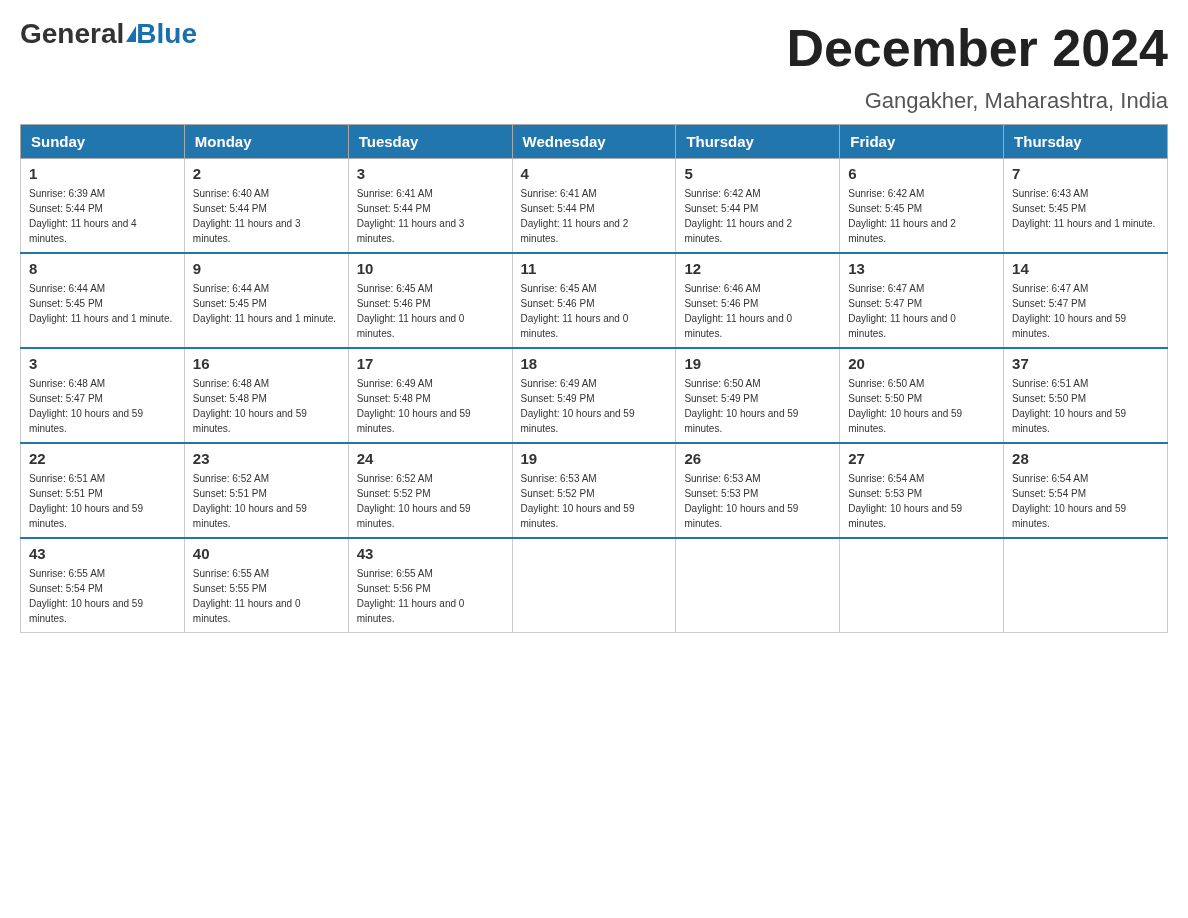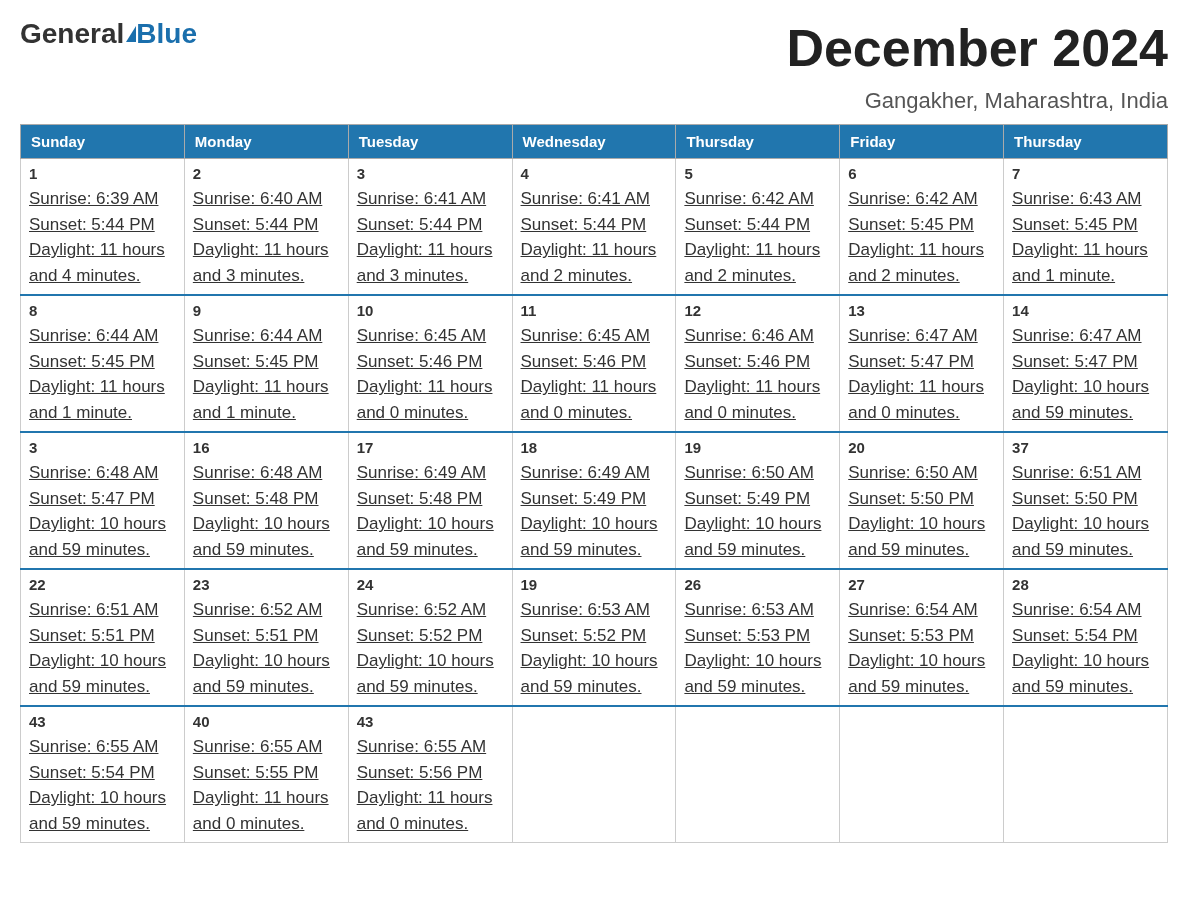--- a/index.html
+++ b/index.html
@@ -86,24 +86,23 @@
       width: 14.28%;
       background: #fff;
     }
     .day-num {
       font-size: 15px;
       font-weight: bold;
       display: block;
       margin-bottom: 4px;
     }
     .day-info {
-      font-size: 17px;
+      font-size: 10px;
       line-height: 1.5;
       color: #333;
-      text-decoration: underline;
     }
     .calendar td.empty {
       background: #fff;
     }
     .row-divider td {
       border-top: 2px solid #2176ae;
     }
   </style>
 </head>
 <body>

